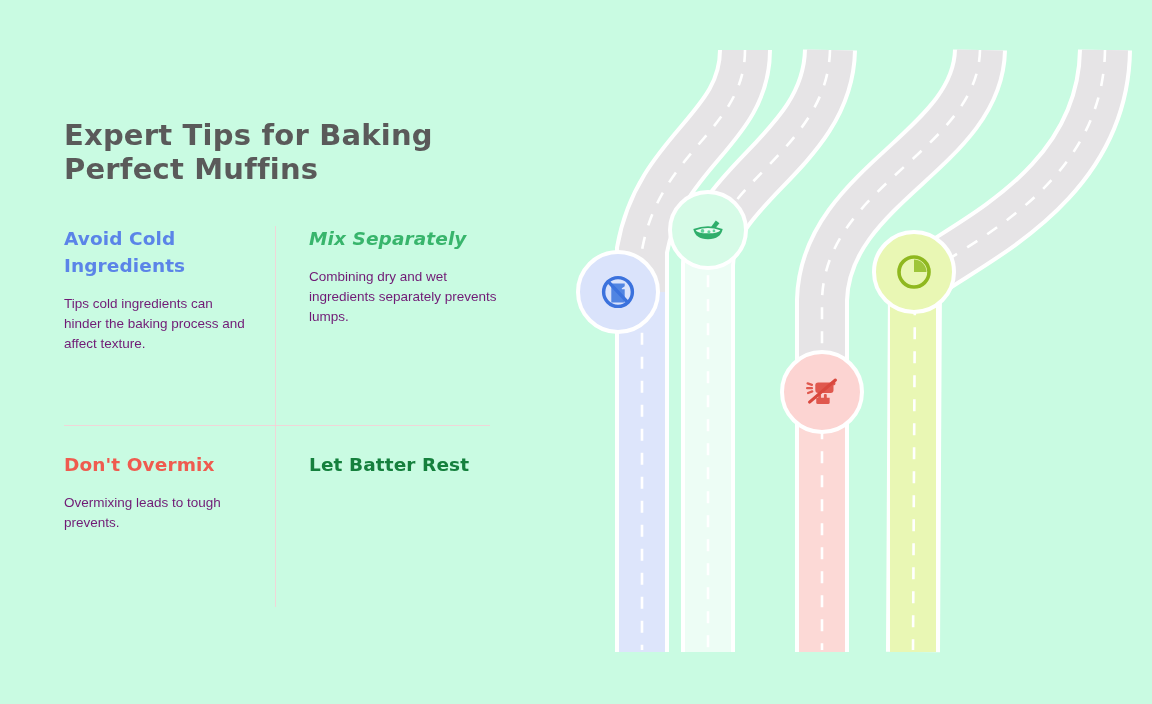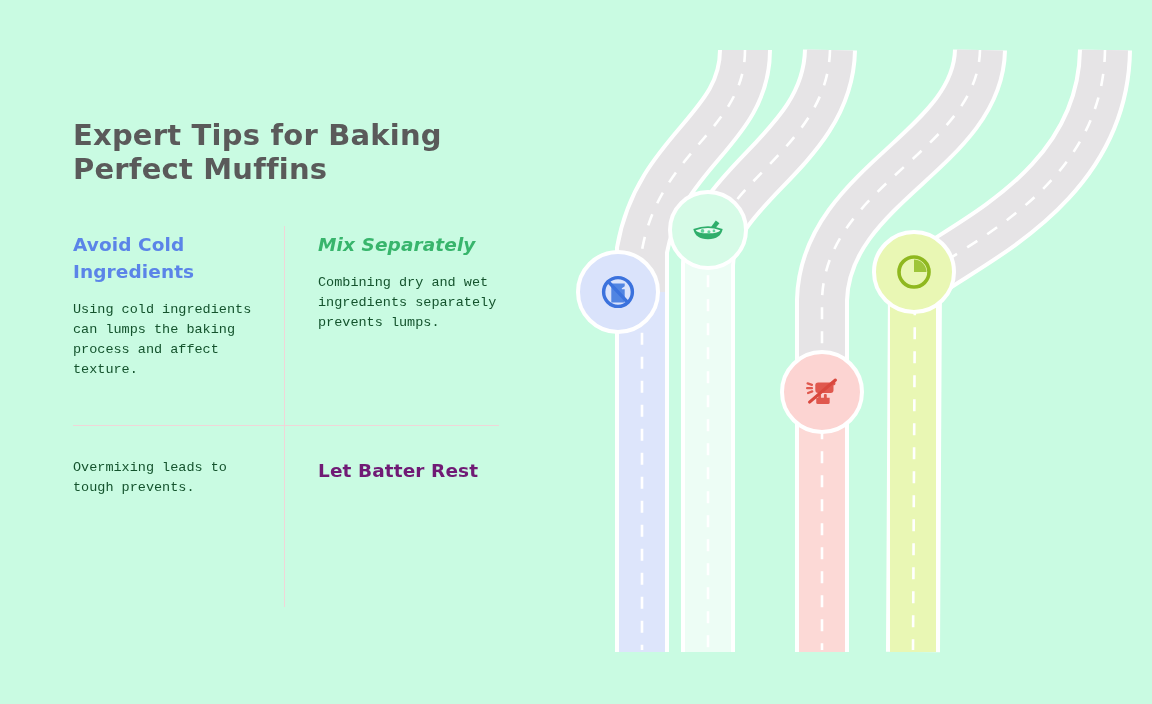--- a/index.html
+++ b/index.html
@@ -16,21 +16,21 @@
     position: relative;
     width: 1152px;
     height: 704px;
     background: #c9fbe2;
     overflow: hidden;
   }
 
   
   #left-panel {
     position: absolute;
-    left: 9px;
+    left: 0;
     top: 0;
     width: 560px;
     height: 704px;
   }
 
   #page-title {
     position: absolute;
     left: 64px;
     top: 118px;
     width: 420px;
@@ -46,41 +46,40 @@
     position: absolute;
     left: 64px;
     top: 226px;
     width: 428px;
     height: 380px;
   }
 
   .tip-cell {
     position: absolute;
     width: 190px;
-    margin-top: 6px;
   }
   .tip-cell.col-left  { left: 0px; }
   .tip-cell.col-right { left: 245px; }
   .tip-cell.row-top    { top: 0px; }
   .tip-cell.row-bottom { top: 226px; }
 
   .tip-heading {
     font-family: "DejaVu Sans", sans-serif;
     font-size: 18.5px;
     font-weight: bold;
     line-height: 1.45;
     letter-spacing: 0.1px;
     margin: 0 0 14px 0;
   }
   .tip-body {
-    font-family: Liberation Mono, monospace;
+    font-family: Liberation Sans, sans-serif;
     font-size: 13.5px;
     font-weight: normal;
     line-height: 1.5;
-    color: #14532d;
+    color: #701a75;
     margin: 0;
   }
 
   
   .divider-v {
     position: absolute;
     left: 275px;
     top: 226px;
     width: 1px;
     height: 381px;
@@ -128,34 +127,35 @@
 
     <div id="page-title" style="color: rgb(90, 90, 90);">Expert Tips for Baking Perfect Muffins</div>
 
     <div class="divider-v" style="background: rgb(246, 207, 214);"></div>
     <div class="divider-h" style="background: rgb(246, 207, 214);"></div>
 
     <div id="tips-grid">
 
       <div class="tip-cell col-left row-top">
         <div class="tip-heading" style="color: rgb(91, 132, 232);">Avoid Cold Ingredients</div>
-        <div class="tip-body">Using cold ingredients can lumps the baking process and affect texture.</div>
+        <div class="tip-body">Tips cold ingredients can hinder the baking process and affect texture.</div>
       </div>
 
       <div class="tip-cell col-right row-top">
         <div class="tip-heading" style="color: rgb(56, 181, 108); font-style: italic;">Mix Separately</div>
         <div class="tip-body">Combining dry and wet ingredients separately prevents lumps.</div>
       </div>
 
       <div class="tip-cell col-left row-bottom">
+        <div class="tip-heading" style="color: rgb(239, 91, 79);">Don't Overmix</div>
         <div class="tip-body">Overmixing leads to tough prevents.</div>
       </div>
 
       <div class="tip-cell col-right row-bottom">
-        <div class="tip-heading" style="color: #701a75;">Let Batter Rest</div>
+        <div class="tip-heading" style="color: #15803d;">Let Batter Rest</div>
       </div>
 
     </div>
   </div>
 
   <div id="roads-panel">
 
     <svg id="roads-svg" width="592" height="704" viewBox="0 0 592 704">
 
       <g>

